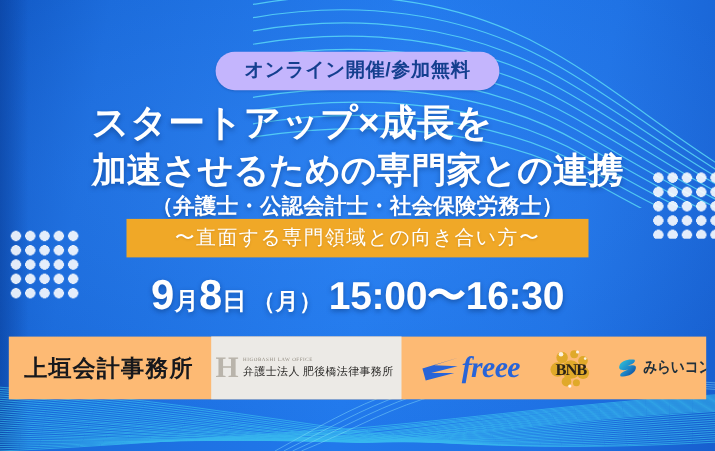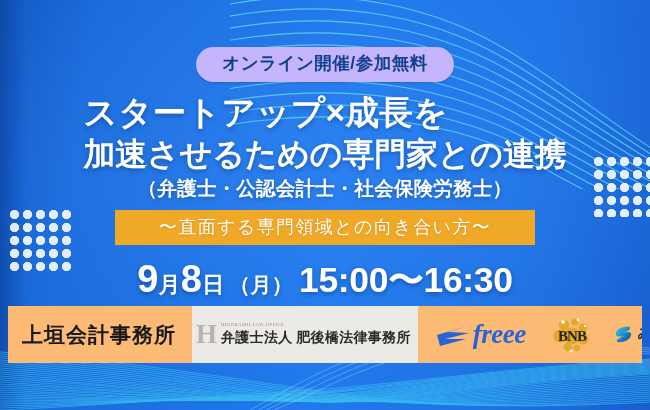--- a/index.html
+++ b/index.html
@@ -110,21 +110,20 @@
     color: #ffffff;
     font-size: 19.5px;
     font-weight: bold;
     line-height: 1;
     letter-spacing: .2px;
     text-shadow: 0 1px 4px rgba(4,40,95,.42);
     white-space: nowrap;
   }
 
   .ribbon {
-    margin-top: 11px;
     background: #F0A827;
     color: #ffffff;
     font-size: 18px;
     line-height: 1;
     padding: 8px 44px 9px;
     letter-spacing: 1.4px;
     white-space: nowrap;
     text-shadow: 0 1px 2px rgba(120,70,0,.22);
   }
 
@@ -193,22 +192,22 @@
   .higo-en {
     color: #8e887d;
     font-family: "Liberation Serif", "DejaVu Serif", serif;
     font-size: 4.6px;
     letter-spacing: .5px;
     white-space: nowrap;
   }
   .higo-jp {
     color: #2b2a28;
     font-family: "Liberation Serif", "DejaVu Serif", serif;
-    font-size: 14px;
-    font-weight: bold;
+    font-size: 10px;
+    font-weight: normal;
     letter-spacing: .3px;
     white-space: nowrap;
   }
 
   .logo-bnb {
     margin-left: 26px;
     width: 40px; height: 38px;
     position: relative;
   }
   .logo-bnb svg { display: block; width: 100%; height: 100%; }

